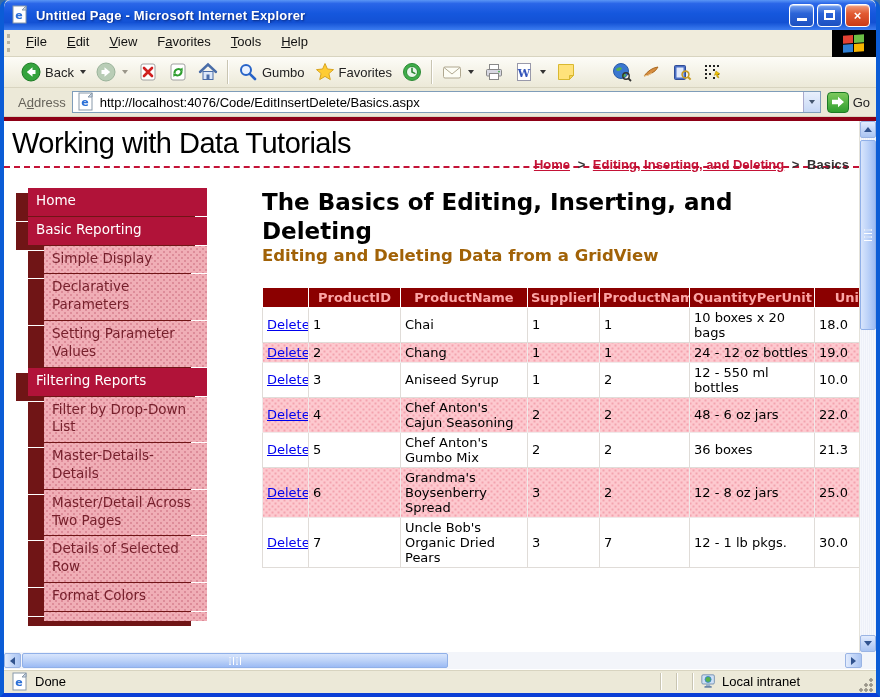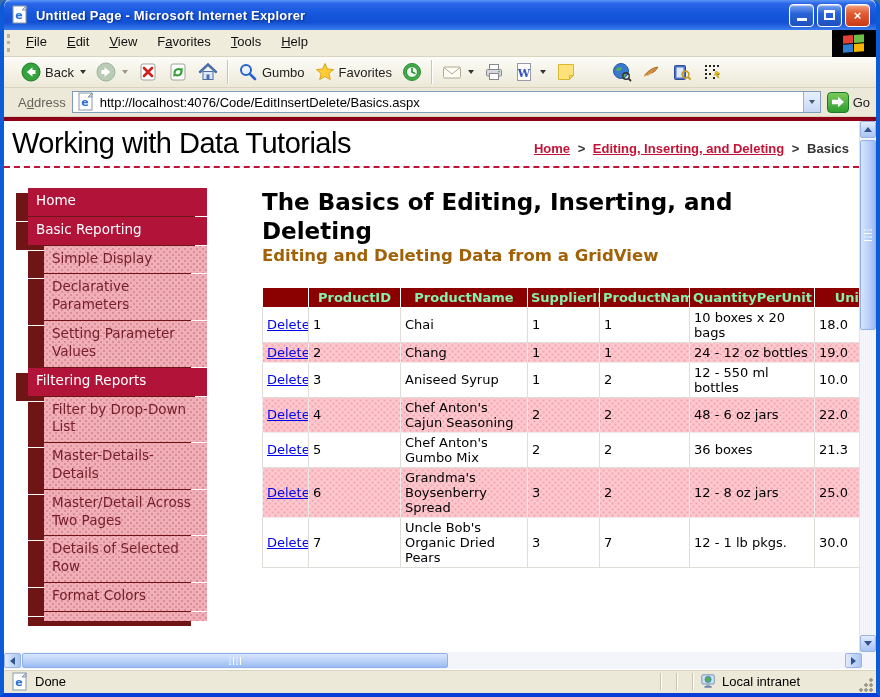--- a/index.html
+++ b/index.html
@@ -64,21 +64,21 @@
   .go-label { font-size:13px; color:#222; }
 
   .redstrip { height:4px; flex:0 0 4px; background:#8e0016; }
 
   
   .viewport { flex:1; display:flex; min-height:0; background:#fff; }
   .pagearea { flex:1; overflow:hidden; position:relative; background:#fff; }
 
   .page-header { display:flex; justify-content:space-between; align-items:flex-start; padding:6px 10px 0 8px; height:47px; border-bottom:2px dashed #c41236; }
   .site-title { font-size:29px; font-weight:500; color:#000; letter-spacing:-.5px; white-space:nowrap; }
-  .breadcrumb { font-size:13px; font-weight:bold; margin-top:14px; white-space:nowrap; color:#333; }
+  .breadcrumb { font-size:13px; font-weight:bold; margin-top:30px; white-space:nowrap; color:#333; }
   .breadcrumb .bc-link { color:#c41236; text-decoration:underline; cursor:pointer; }
   .breadcrumb .bc-sep { color:#333; margin:0 4px; text-decoration:none; }
 
   .page-body { display:flex; padding:20px 0 0 12px; }
 
   
   .sidebar { width:191px; flex:0 0 191px; font-family:"DejaVu Sans", sans-serif; }
   .side1 { margin-left:12px; background:#b11339; color:#fff; padding:4px 8px 6px; font-size:13.5px; line-height:1.32;
            box-shadow:-12px 5px 0 #701516; margin-bottom:1px; cursor:pointer; }
   .side2 { margin-left:28px; padding:4px 8px 6px; font-size:13.5px; line-height:1.32; color:#76202c;
@@ -86,21 +86,21 @@
            background-image:radial-gradient(#dd8c99 18%, transparent 19%), radial-gradient(#dd8c99 18%, transparent 19%);
            background-size:6px 6px; background-position:0 0,3px 3px;
            box-shadow:-16px 5px 0 #701516; margin-bottom:1px; cursor:pointer; }
   .side-partial { height:9px; overflow:hidden; padding-top:0; padding-bottom:0; }
 
   
   .main { flex:1; margin-left:55px; overflow:hidden; font-family:"DejaVu Sans", sans-serif; }
   .main h1 { font-size:23px; line-height:1.25; max-width:515px; color:#000; font-family:"DejaVu Sans", sans-serif; }
   .main h2 { font-size:16.5px; color:#a16207; }
   .gridview { border-collapse:collapse; table-layout:fixed; width:660px; margin-top:22px; font-size:13px; color:#000; }
-  .gridview th { background:#8b0000; color:#86efac; font-weight:bold; border:1px solid #fff; padding:2px 3px; font-size:13px; text-align:center; overflow:hidden; white-space:nowrap; }
+  .gridview th { background:#8b0000; color:#fca5a5; font-weight:bold; border:1px solid #fff; padding:2px 3px; font-size:13px; text-align:center; overflow:hidden; white-space:nowrap; }
   .gridview td { border:1px solid #e0dcd8; padding:2px 4px; vertical-align:middle; overflow:hidden; }
   .gridview tr.alt td { border-color:#efe9e9;
     background-color:#fdc9cf;
     background-image:radial-gradient(#f3a3ae 18%, transparent 19%), radial-gradient(#f3a3ae 18%, transparent 19%);
     background-size:6px 6px; background-position:0 0,3px 3px; }
   .gridview a.del { color:#0000ee; text-decoration:underline; cursor:pointer; }
 
   
   .vscroll { width:17px; flex:0 0 17px; background:#f3f5fa; display:flex; flex-direction:column; border-left:1px solid #e4e2da; }
   .sbtn { height:17px; flex:0 0 17px; border:1px solid #9ab4e4; border-radius:2px;

